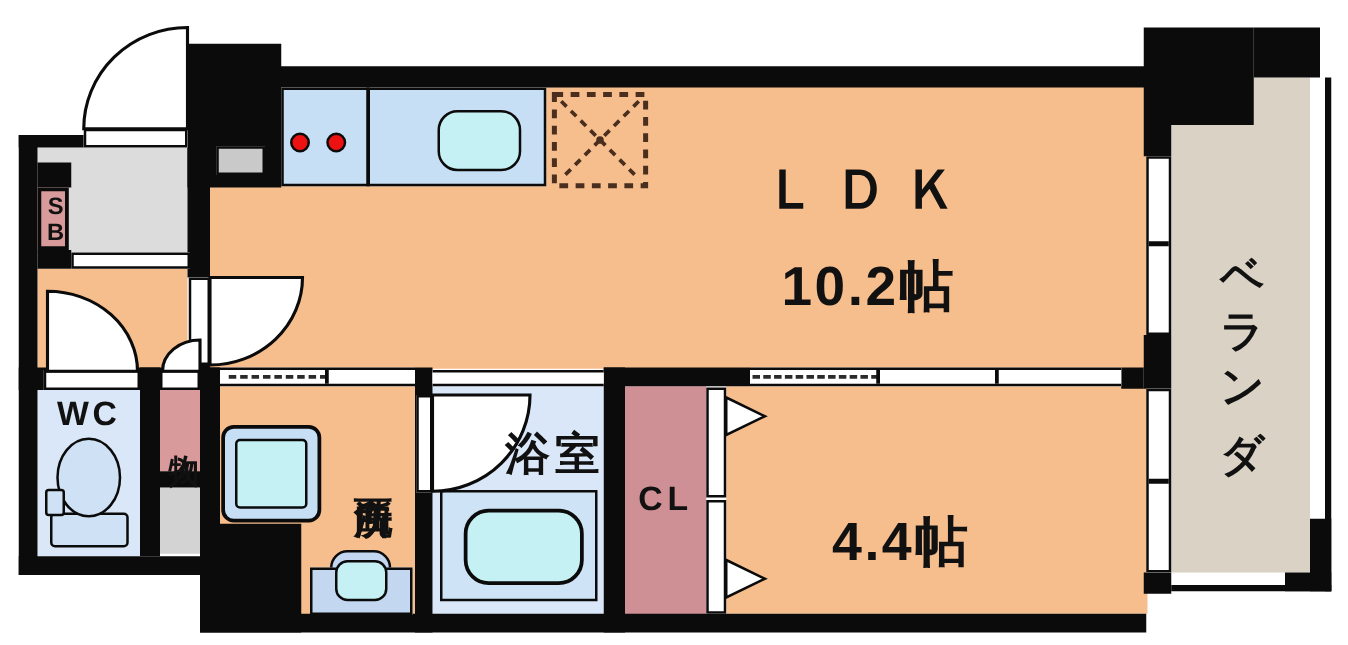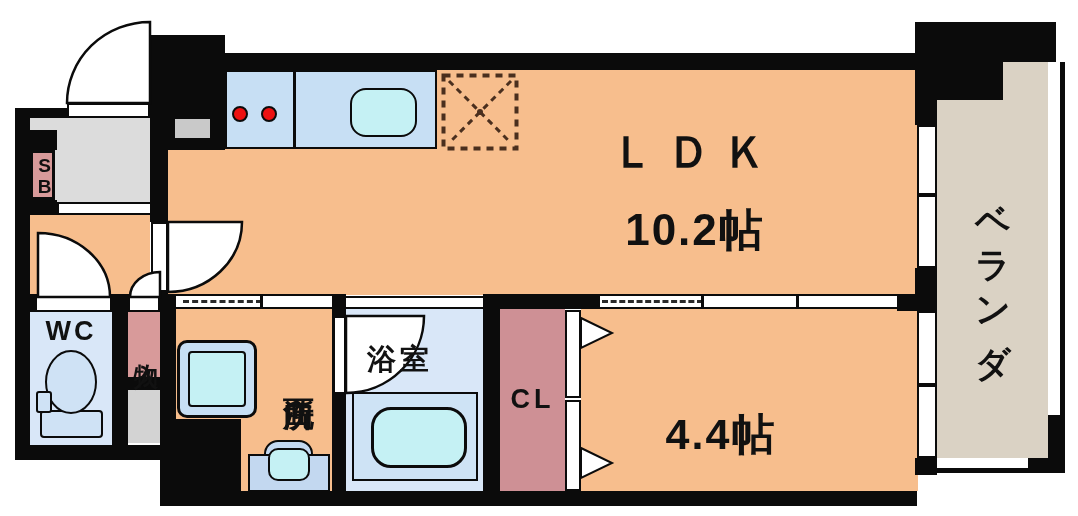--- a/index.html
+++ b/index.html
@@ -132,18 +132,18 @@
     <ellipse cx="71" cy="382" rx="25" ry="31" fill="#CFE2F5" stroke="#0b0b0b" stroke-width="2"></ellipse>
     <rect x="37" y="392" width="14" height="20" rx="2" fill="#CFE2F5" stroke="#0b0b0b" stroke-width="2"></rect>
   </svg>
 
   <div class="lbl v" style="left:31px;top:153px;width:23px;height:46px;font-size:19px;">SB</div>
   <div class="lbl" style="left:540px;top:129px;width:310px;font-size:44px;letter-spacing:12px;">ＬＤＫ</div>
   <div class="lbl" style="left:540px;top:189px;width:310px;font-size:44px;letter-spacing:2px;margin-top:18px;">10.2帖</div>
   <div class="lbl" style="left:32px;top:317px;width:78px;font-size:27px;letter-spacing:3px;">WC</div>
   <div class="lbl v" style="left:129px;top:316px;width:30px;height:58px;font-size:24px;">物入</div>
   <div class="lbl v" style="left:276px;top:318px;width:38px;height:112px;font-size:31px;">洗面所</div>
-  <div class="lbl" style="left:350px;top:344px;width:100px;font-size:29px;letter-spacing:4px;">浴室</div>
+  <div class="lbl" style="left:384px;top:344px;width:100px;font-size:36px;letter-spacing:4px;text-align:right;">浴室</div>
   <div class="lbl" style="left:500px;top:385px;width:65px;font-size:27px;letter-spacing:4px;">CL</div>
   <div class="lbl" style="left:561px;top:412px;width:320px;font-size:43px;letter-spacing:2px;">4.4帖</div>
   <div class="lbl v" style="left:965px;top:172px;width:46px;height:200px;font-size:35px;letter-spacing:6px;">ベランダ</div>
 
 </div>
 
 </body></html>

